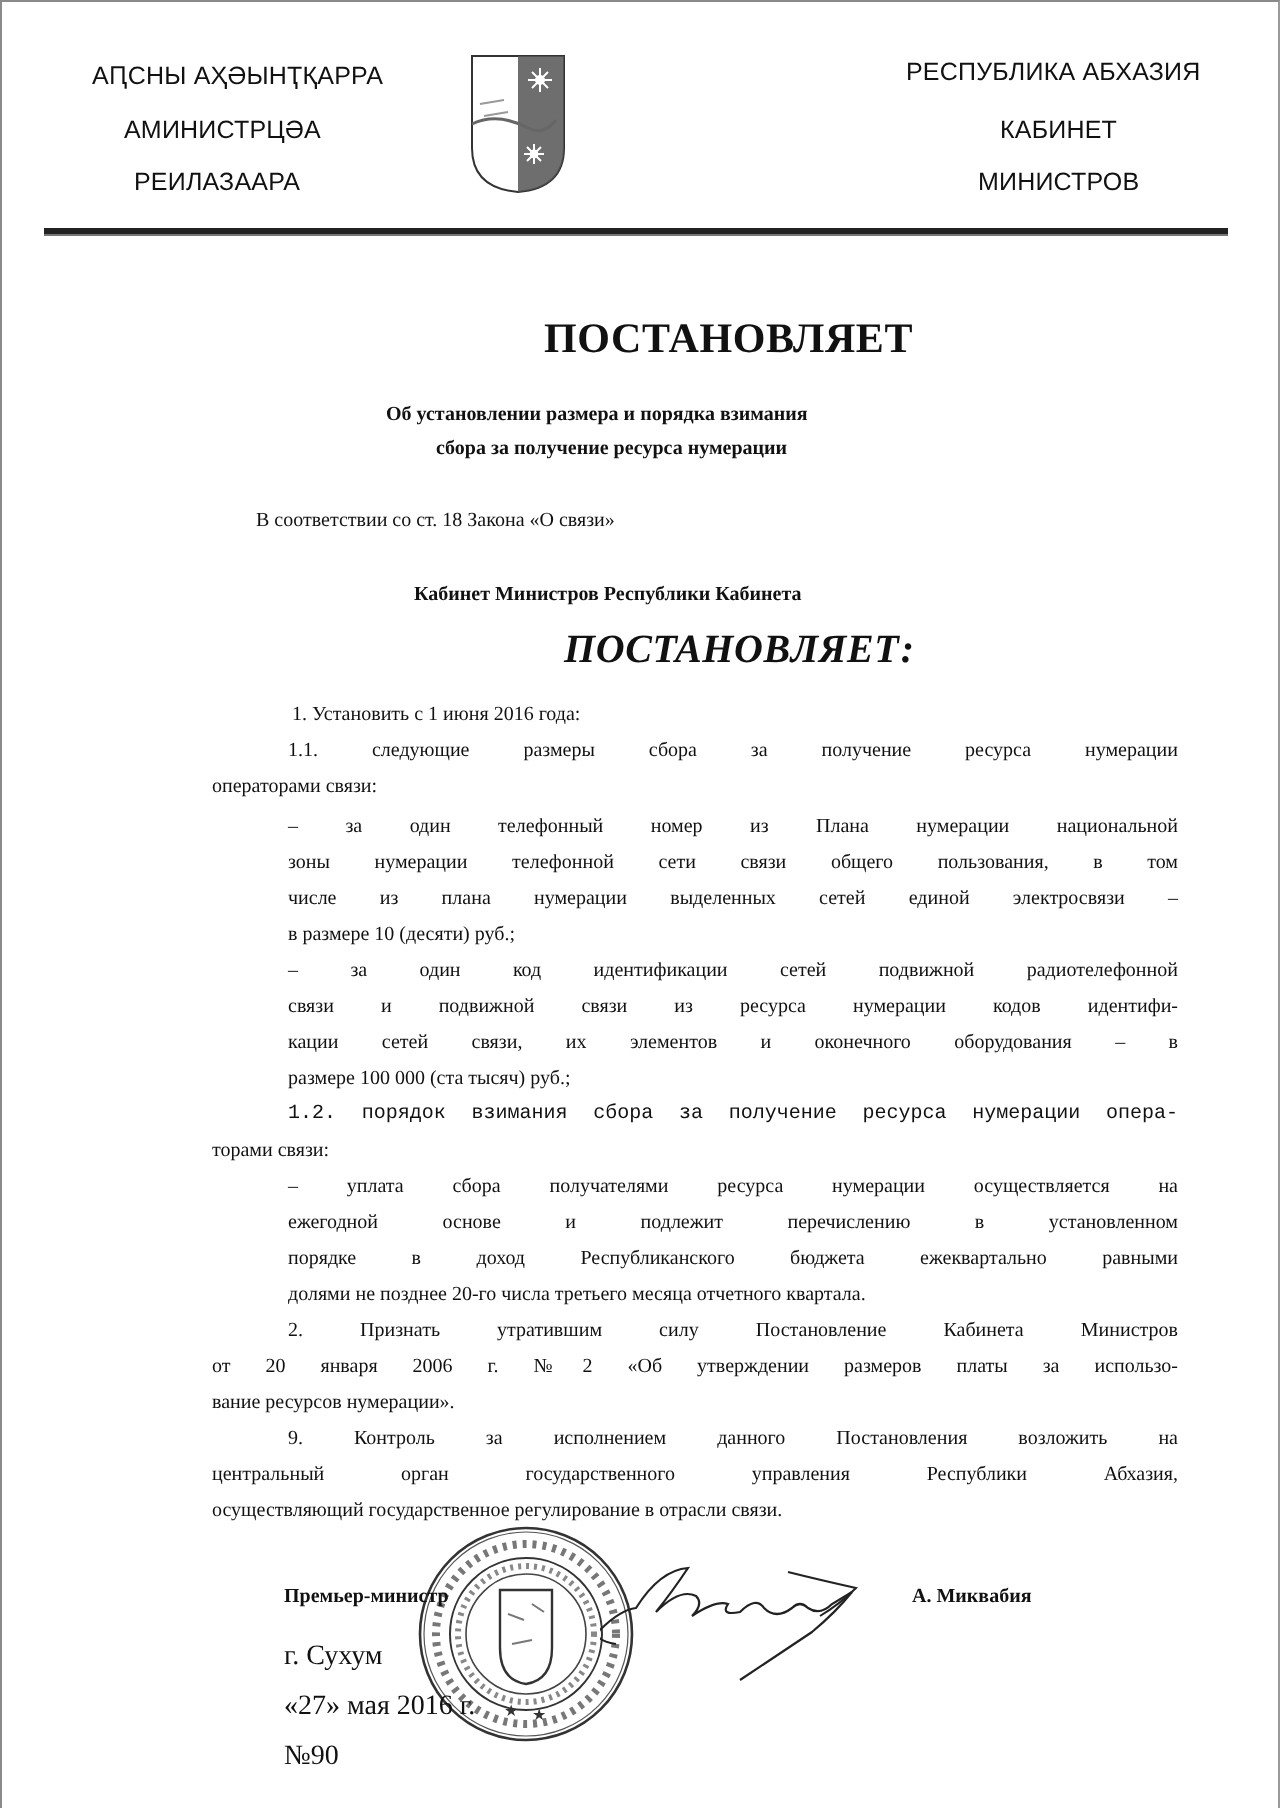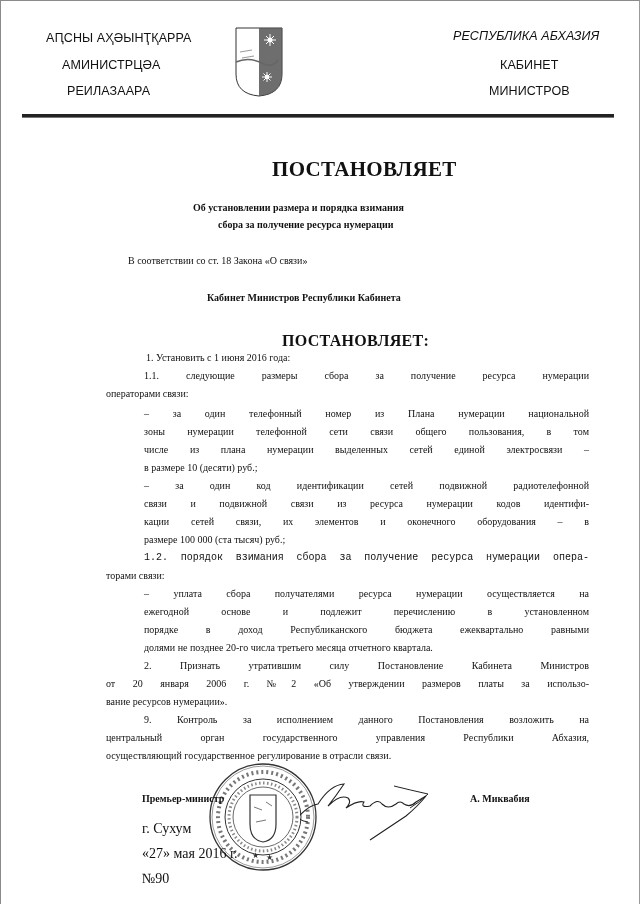--- a/index.html
+++ b/index.html
@@ -38,33 +38,33 @@
     <circle cx="36" cy="18" r="2.5"></circle>
     <circle cx="33" cy="55" r="2.2"></circle>
   </g>
   <g stroke="#fff" stroke-width="1">
     <path d="M36 12 L36 24 M30 18 L42 18 M32 14 L40 22 M40 14 L32 22"></path>
     <path d="M33 50 L33 60 M28 55 L38 55 M29.5 51.5 L36.5 58.5 M36.5 51.5 L29.5 58.5"></path>
   </g>
 </svg>
 
 <div class="hdr hdr-right">
-  <div style="left:23px; top:29px;font-style:italic;">РЕСПУБЛИКА АБХАЗИЯ</div>
+  <div style="left:23px; top:29px;">РЕСПУБЛИКА АБХАЗИЯ</div>
   <div style="left:70px; top:58px;">КАБИНЕТ</div>
   <div style="left:59px; top:84px;">МИНИСТРОВ</div>
 </div>
 
 <div class="rule"></div>
 
 <div class="t title" style="left:272px; top:160px;">ПОСТАНОВЛЯЕТ</div>
 <div class="t b" style="left:193px; top:199px;">Об установлении размера и порядка взимания</div>
 <div class="t b" style="left:218px; top:216px;">сбора за получение ресурса нумерации</div>
 <div class="t" style="left:128px; top:252px;text-align:right;">В соответствии со ст. 18 Закона «О связи»</div>
 <div class="t b" style="left:207px; top:289px;">Кабинет Министров Республики Кабинета</div>
-<div class="t title" style="left:282px; top:332px; font-size:16px;">ПОСТАНОВЛЯЕТ:</div>
+<div class="t title" style="left:282px; top:316px; font-size:20px;font-style:italic;">ПОСТАНОВЛЯЕТ:</div>
 
 <div class="t" style="left:146px; top:349px;">1.  Установить с 1 июня 2016 года:</div>
 <div class="t just" style="left:144px; top:367px; width:445px;">1.1. следующие размеры сбора за получение ресурса нумерации</div>
 <div class="t" style="left:106px; top:385px;">операторами связи:</div>
 <div class="t just" style="left:144px; top:405px; width:445px;">– за один телефонный номер из Плана нумерации национальной</div>
 <div class="t just" style="left:144px; top:423px; width:445px;">зоны нумерации телефонной сети связи общего пользования, в том</div>
 <div class="t just" style="left:144px; top:441px; width:445px;">числе из плана нумерации выделенных сетей единой электросвязи –</div>
 <div class="t" style="left:144px; top:459px;">в размере 10 (десяти) руб.;</div>
 <div class="t just" style="left:144px; top:477px; width:445px;">– за один код идентификации сетей подвижной радиотелефонной</div>
 <div class="t just" style="left:144px; top:495px; width:445px;">связи и подвижной связи из ресурса нумерации кодов идентифи-</div>
@@ -96,16 +96,16 @@
   <text x="58" y="98" font-size="8" font-family="DejaVu Sans, sans-serif" fill="#333">★</text>
 </svg>
 
 <svg class="sig" viewBox="0 0 150 80">
   <path d="M0 35 Q10 25 18 24 Q30 5 44 4 Q36 16 28 26 Q40 14 48 18 Q52 22 46 28 Q58 20 64 22 Q60 28 70 26 Q78 18 82 24 Q88 30 96 24 Q100 20 104 24 Q110 28 116 22 L126 16 Q118 26 106 36 L70 60" fill="none" stroke="#222" stroke-width="1.1"></path>
   <path d="M94 6 Q110 10 128 14 Q120 22 110 28" fill="none" stroke="#222" stroke-width="1"></path>
   <path d="M0 35 Q-4 40 8 42" fill="none" stroke="#222" stroke-width="1"></path>
 </svg>
 
 <div class="t b" style="left:142px; top:790px;">Премьер-министр</div>
-<div class="t b" style="left:470px; top:790px;">А. Миквабия</div>
+<div class="t b" style="left:456px; top:790px;">А. Миквабия</div>
 <div class="t" style="left:142px; top:820px; font-size:14px;">г. Сухум</div>
 <div class="t" style="left:142px; top:845px; font-size:14px;">«27» мая 2016 г.</div>
 <div class="t" style="left:142px; top:870px; font-size:14px;">№90</div>
 
 </body></html>

